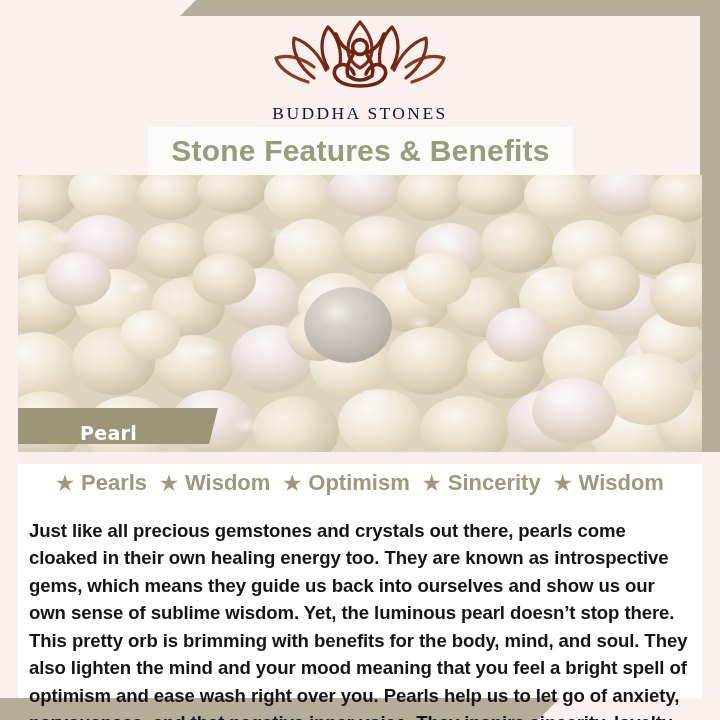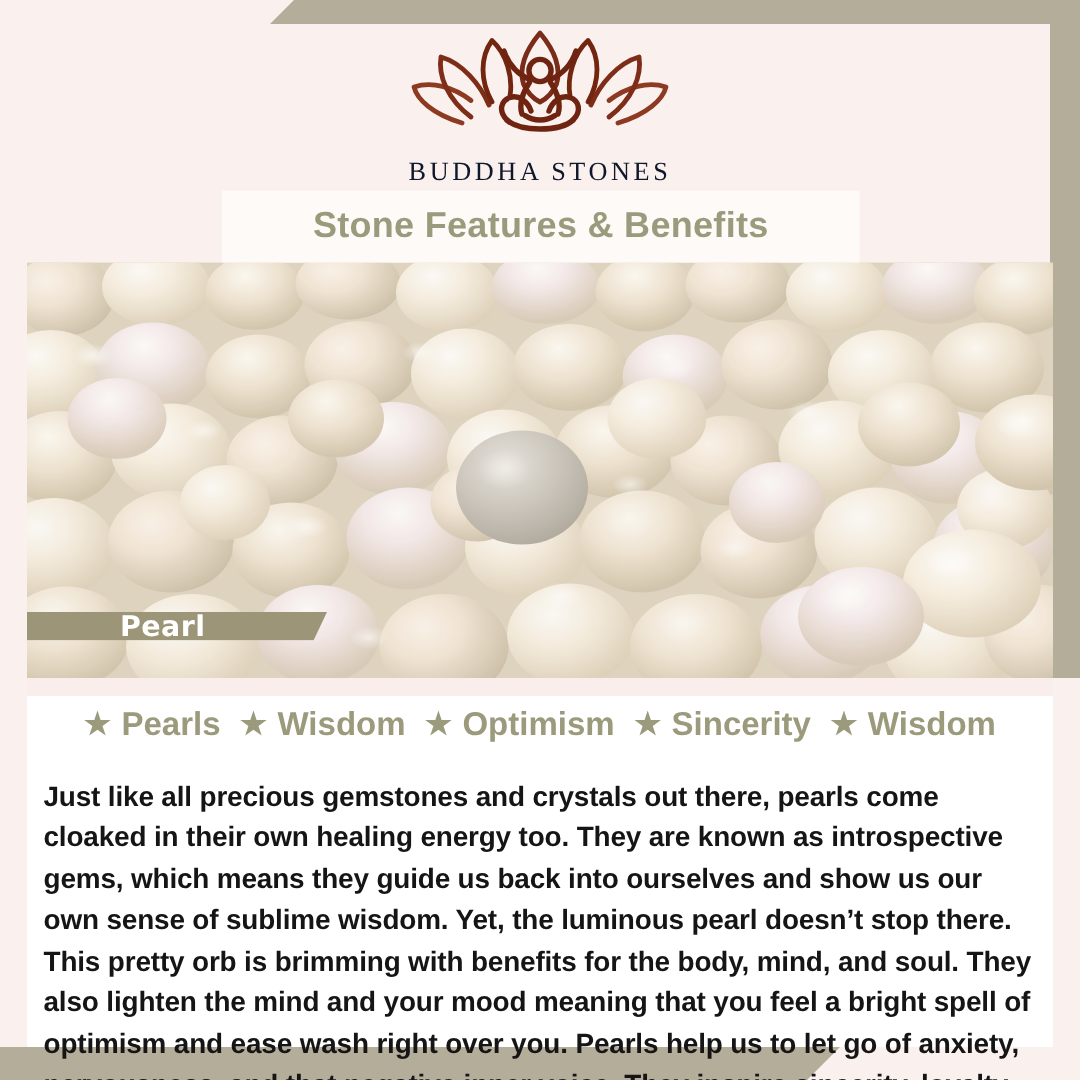--- a/index.html
+++ b/index.html
@@ -45,41 +45,41 @@
   
   .title-banner{
     position:absolute;top:127px;left:148px;width:425px;height:48px;
     background:#fdfaf7;
     display:flex;align-items:center;justify-content:center;
     z-index:5;
   }
   .title-banner .title-text{
     font-family:"Liberation Sans Narrow","Liberation Sans",sans-serif;
     font-weight:700;
-    font-size:24px;
+    font-size:30px;
     color:#9b9a7c;
     letter-spacing:0.2px;
     white-space:nowrap;
     transform:scaleX(1.0);
   }
 
   
   .photo{
     position:absolute;top:175px;left:18px;width:684px;height:277px;
     overflow:hidden;
     background:#e8dfcf;
     z-index:2;
   }
   .photo .pearls{position:absolute;inset:0;}
 
   
   .name-chip{
-    position:absolute;top:408px;left:18px;width:200px;height:19px;
+    position:absolute;top:408px;left:18px;width:200px;height:36px;
     background:#9c9578;
-    display:flex;align-items:center;
+    display:flex;align-items:flex-end;
     z-index:4;
     clip-path:polygon(0 0, 100% 0, calc(100% - 9px) 100%, 0 100%);
   }
   .name-chip .name-text{
     margin-left:62px;
     color:#ffffff;font-weight:700;font-size:19px;letter-spacing:0.3px;
     font-family:"DejaVu Sans",sans-serif;
   }
 
   

